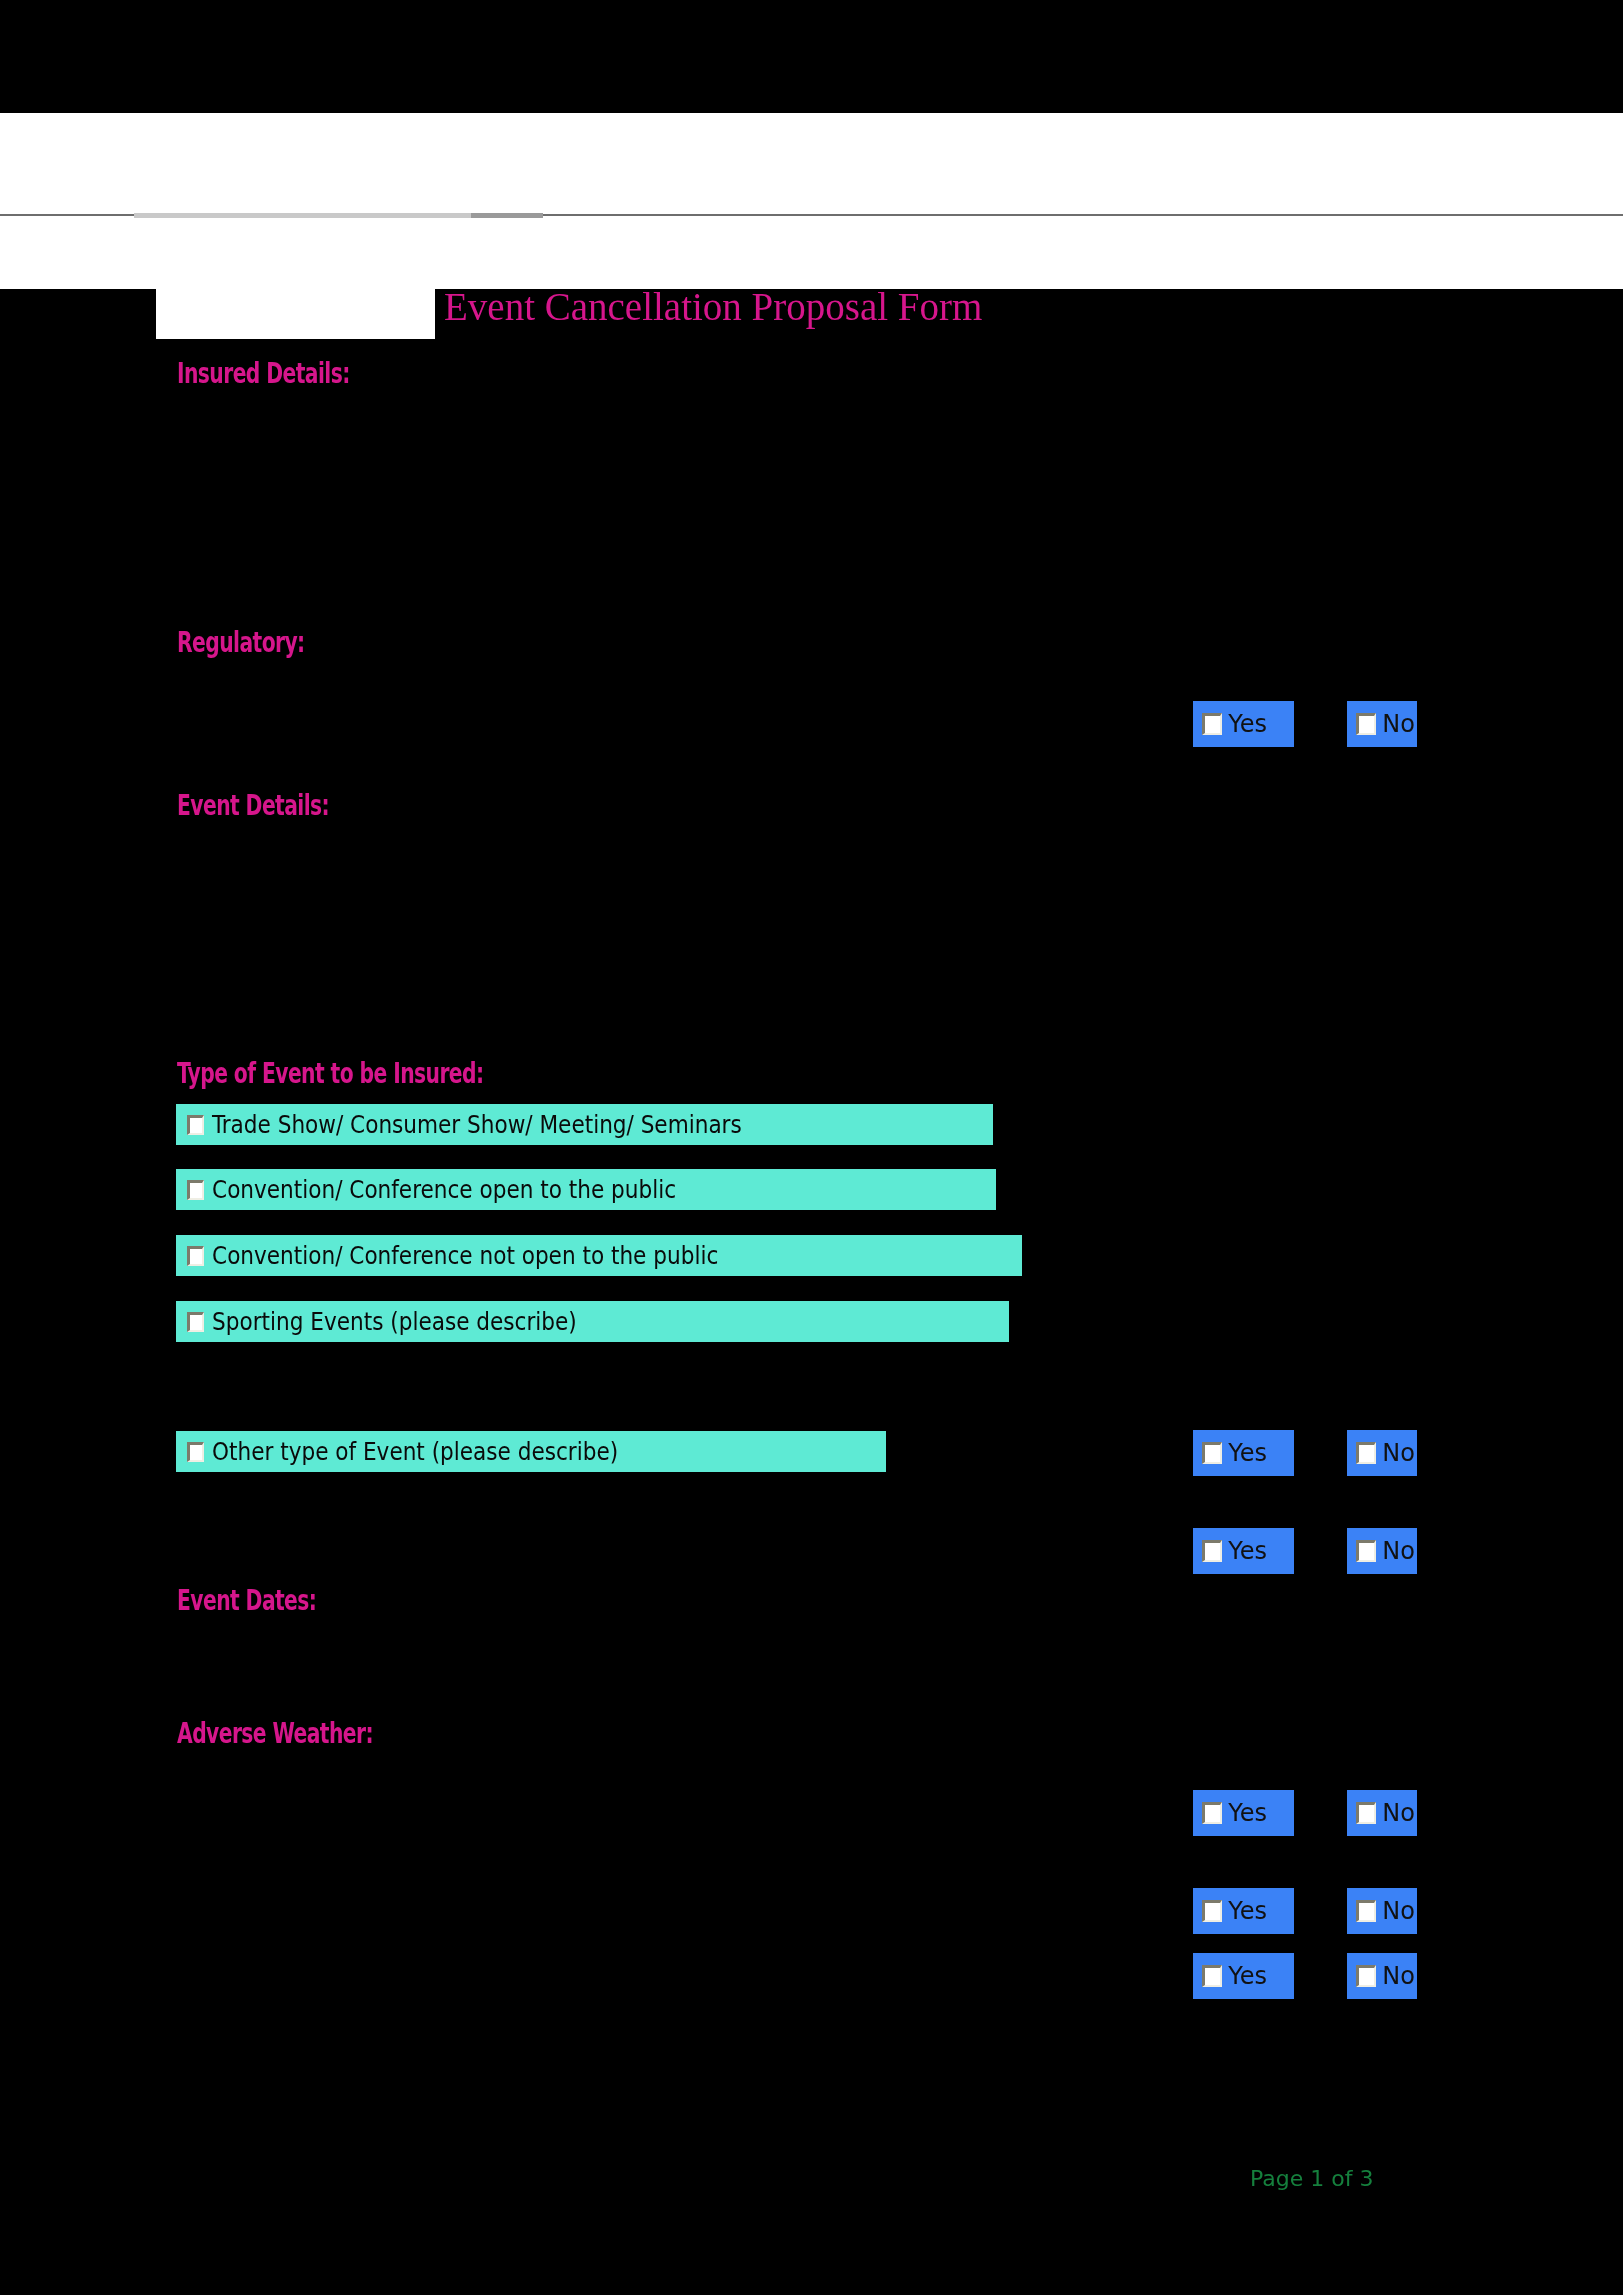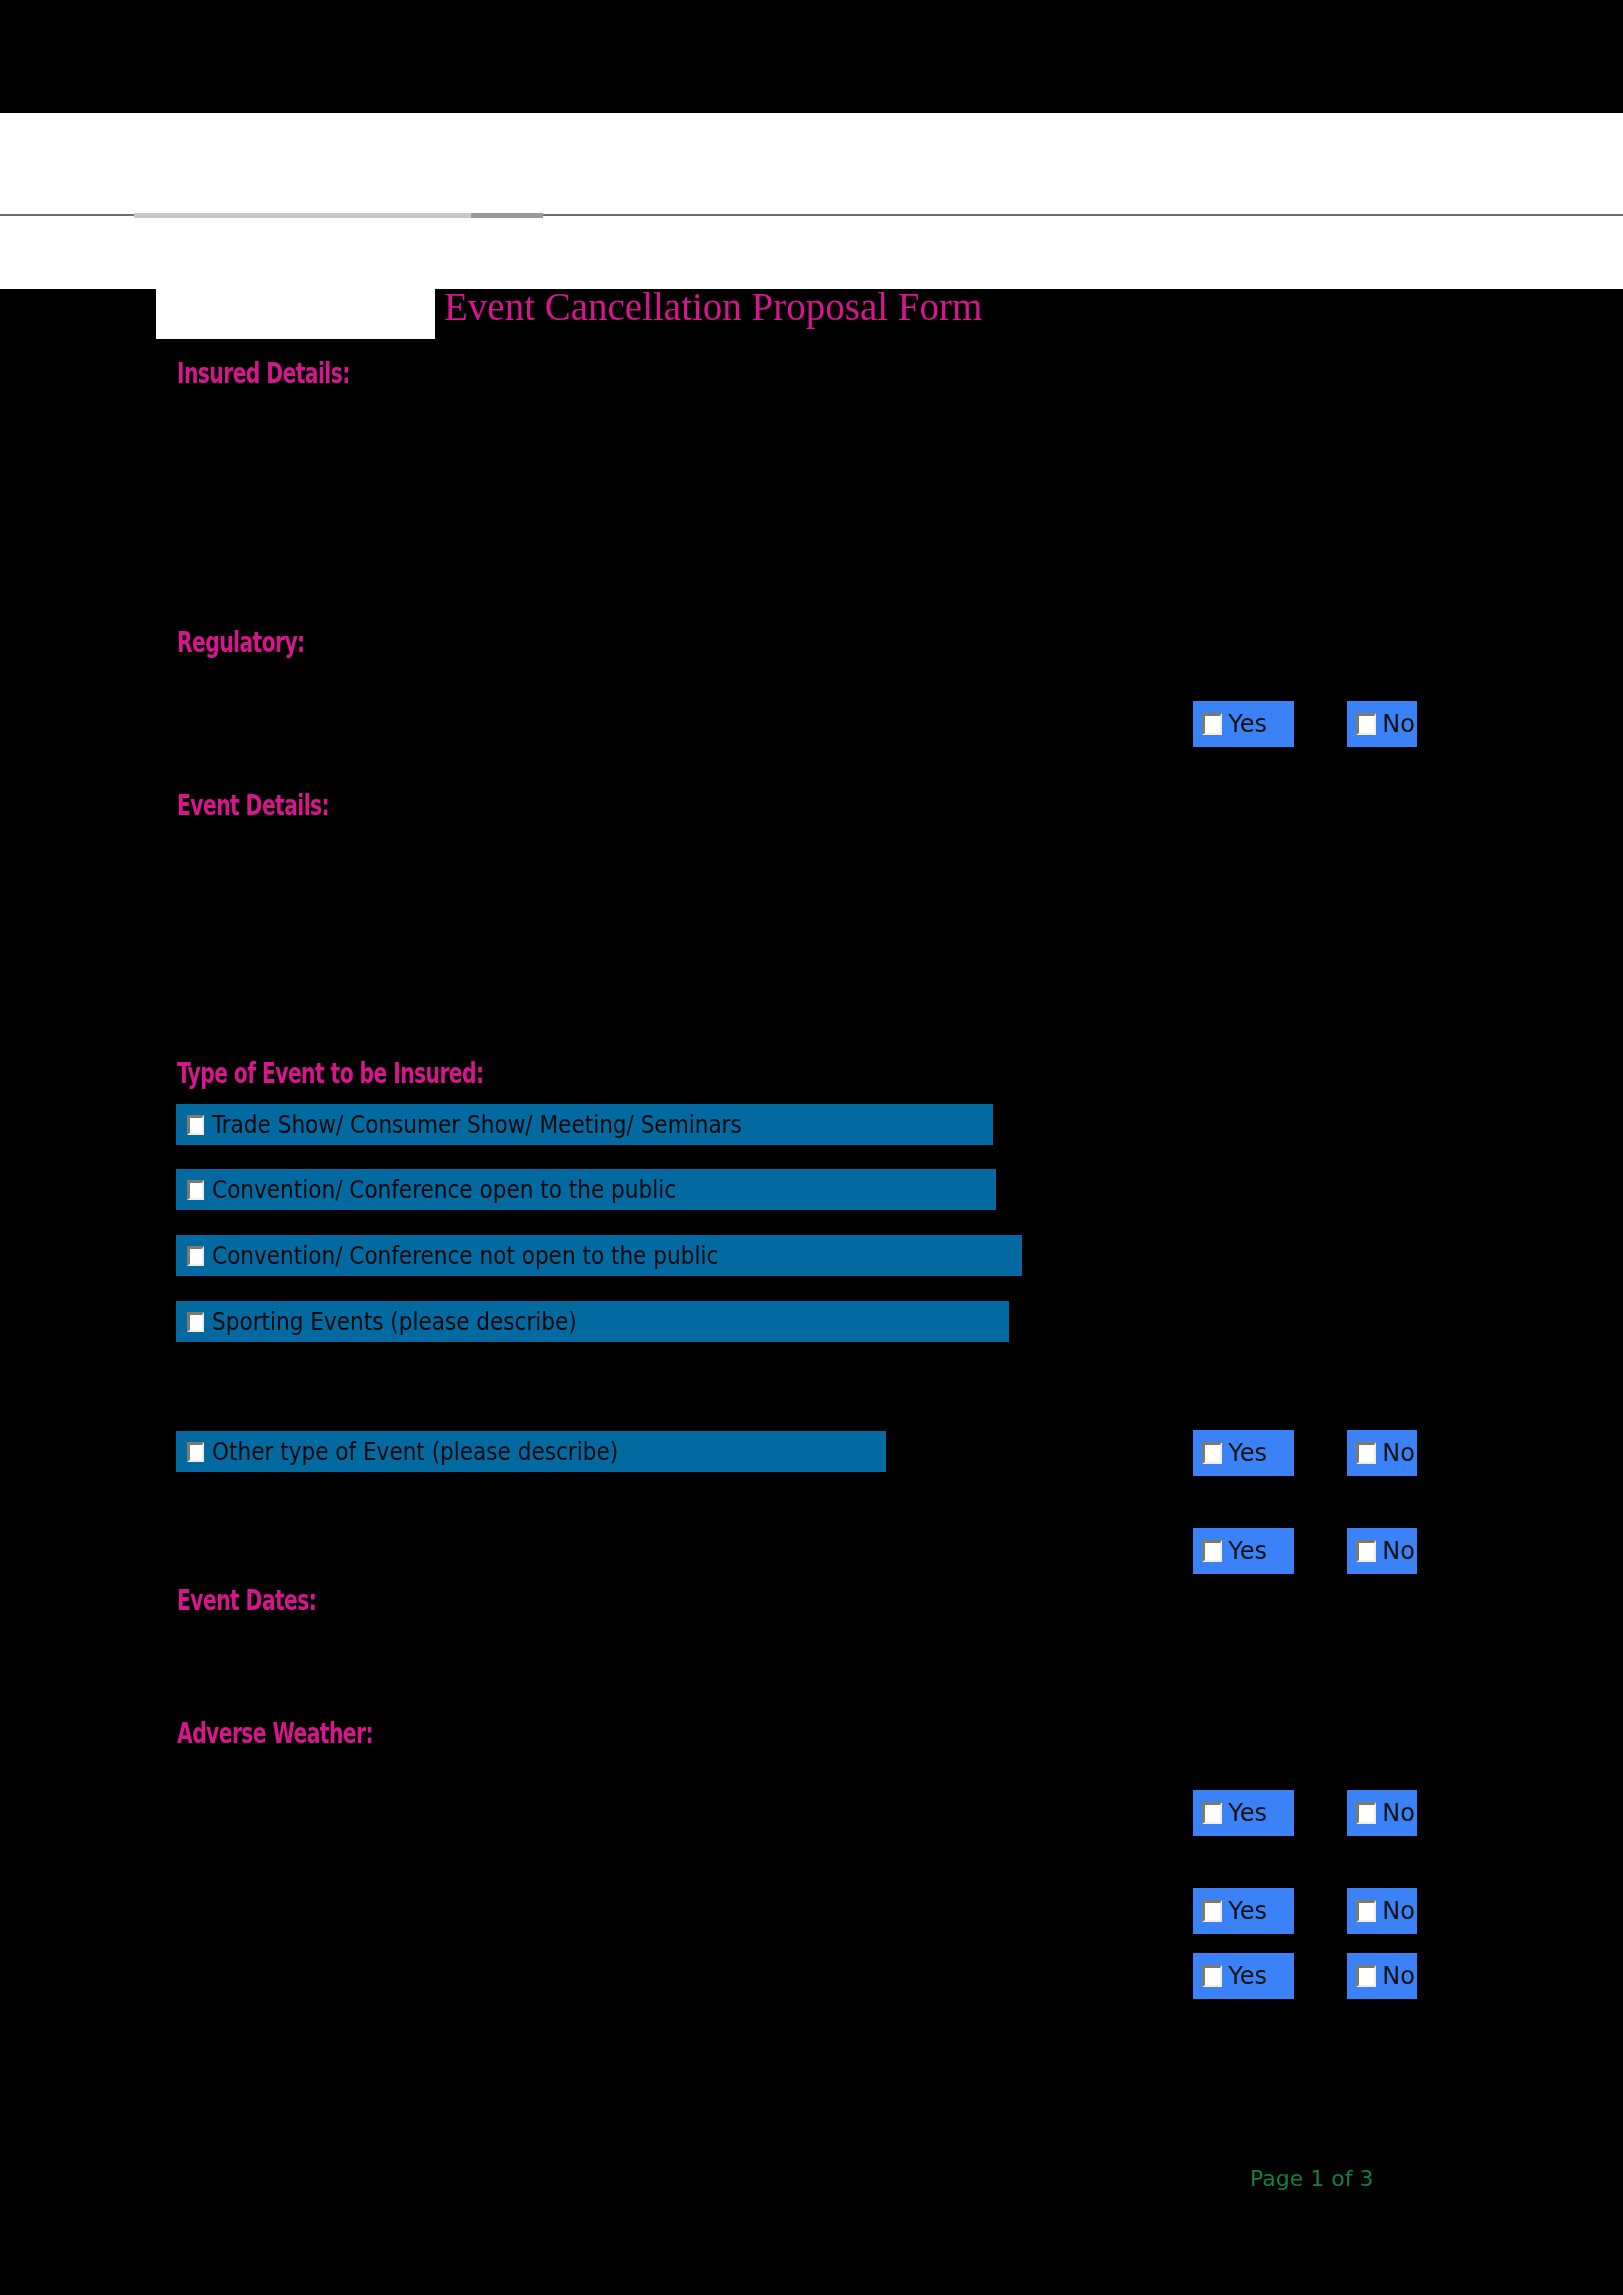--- a/index.html
+++ b/index.html
@@ -120,21 +120,21 @@
     font-size: 24px;
     color: #111111;
     line-height: 1;
   }
 
   
   .evt-bar {
     position: absolute;
     left: 176px;
     height: 41px;
-    background: #0369a1;
+    background: #5eead4;
     display: flex;
     align-items: center;
     box-sizing: border-box;
     padding-left: 10.5px;
   }
   .evt-cbx {
     width: 17.7px;
     height: 20px;
     box-sizing: border-box;
     border-top: 3.3px solid #7c7a6b;

